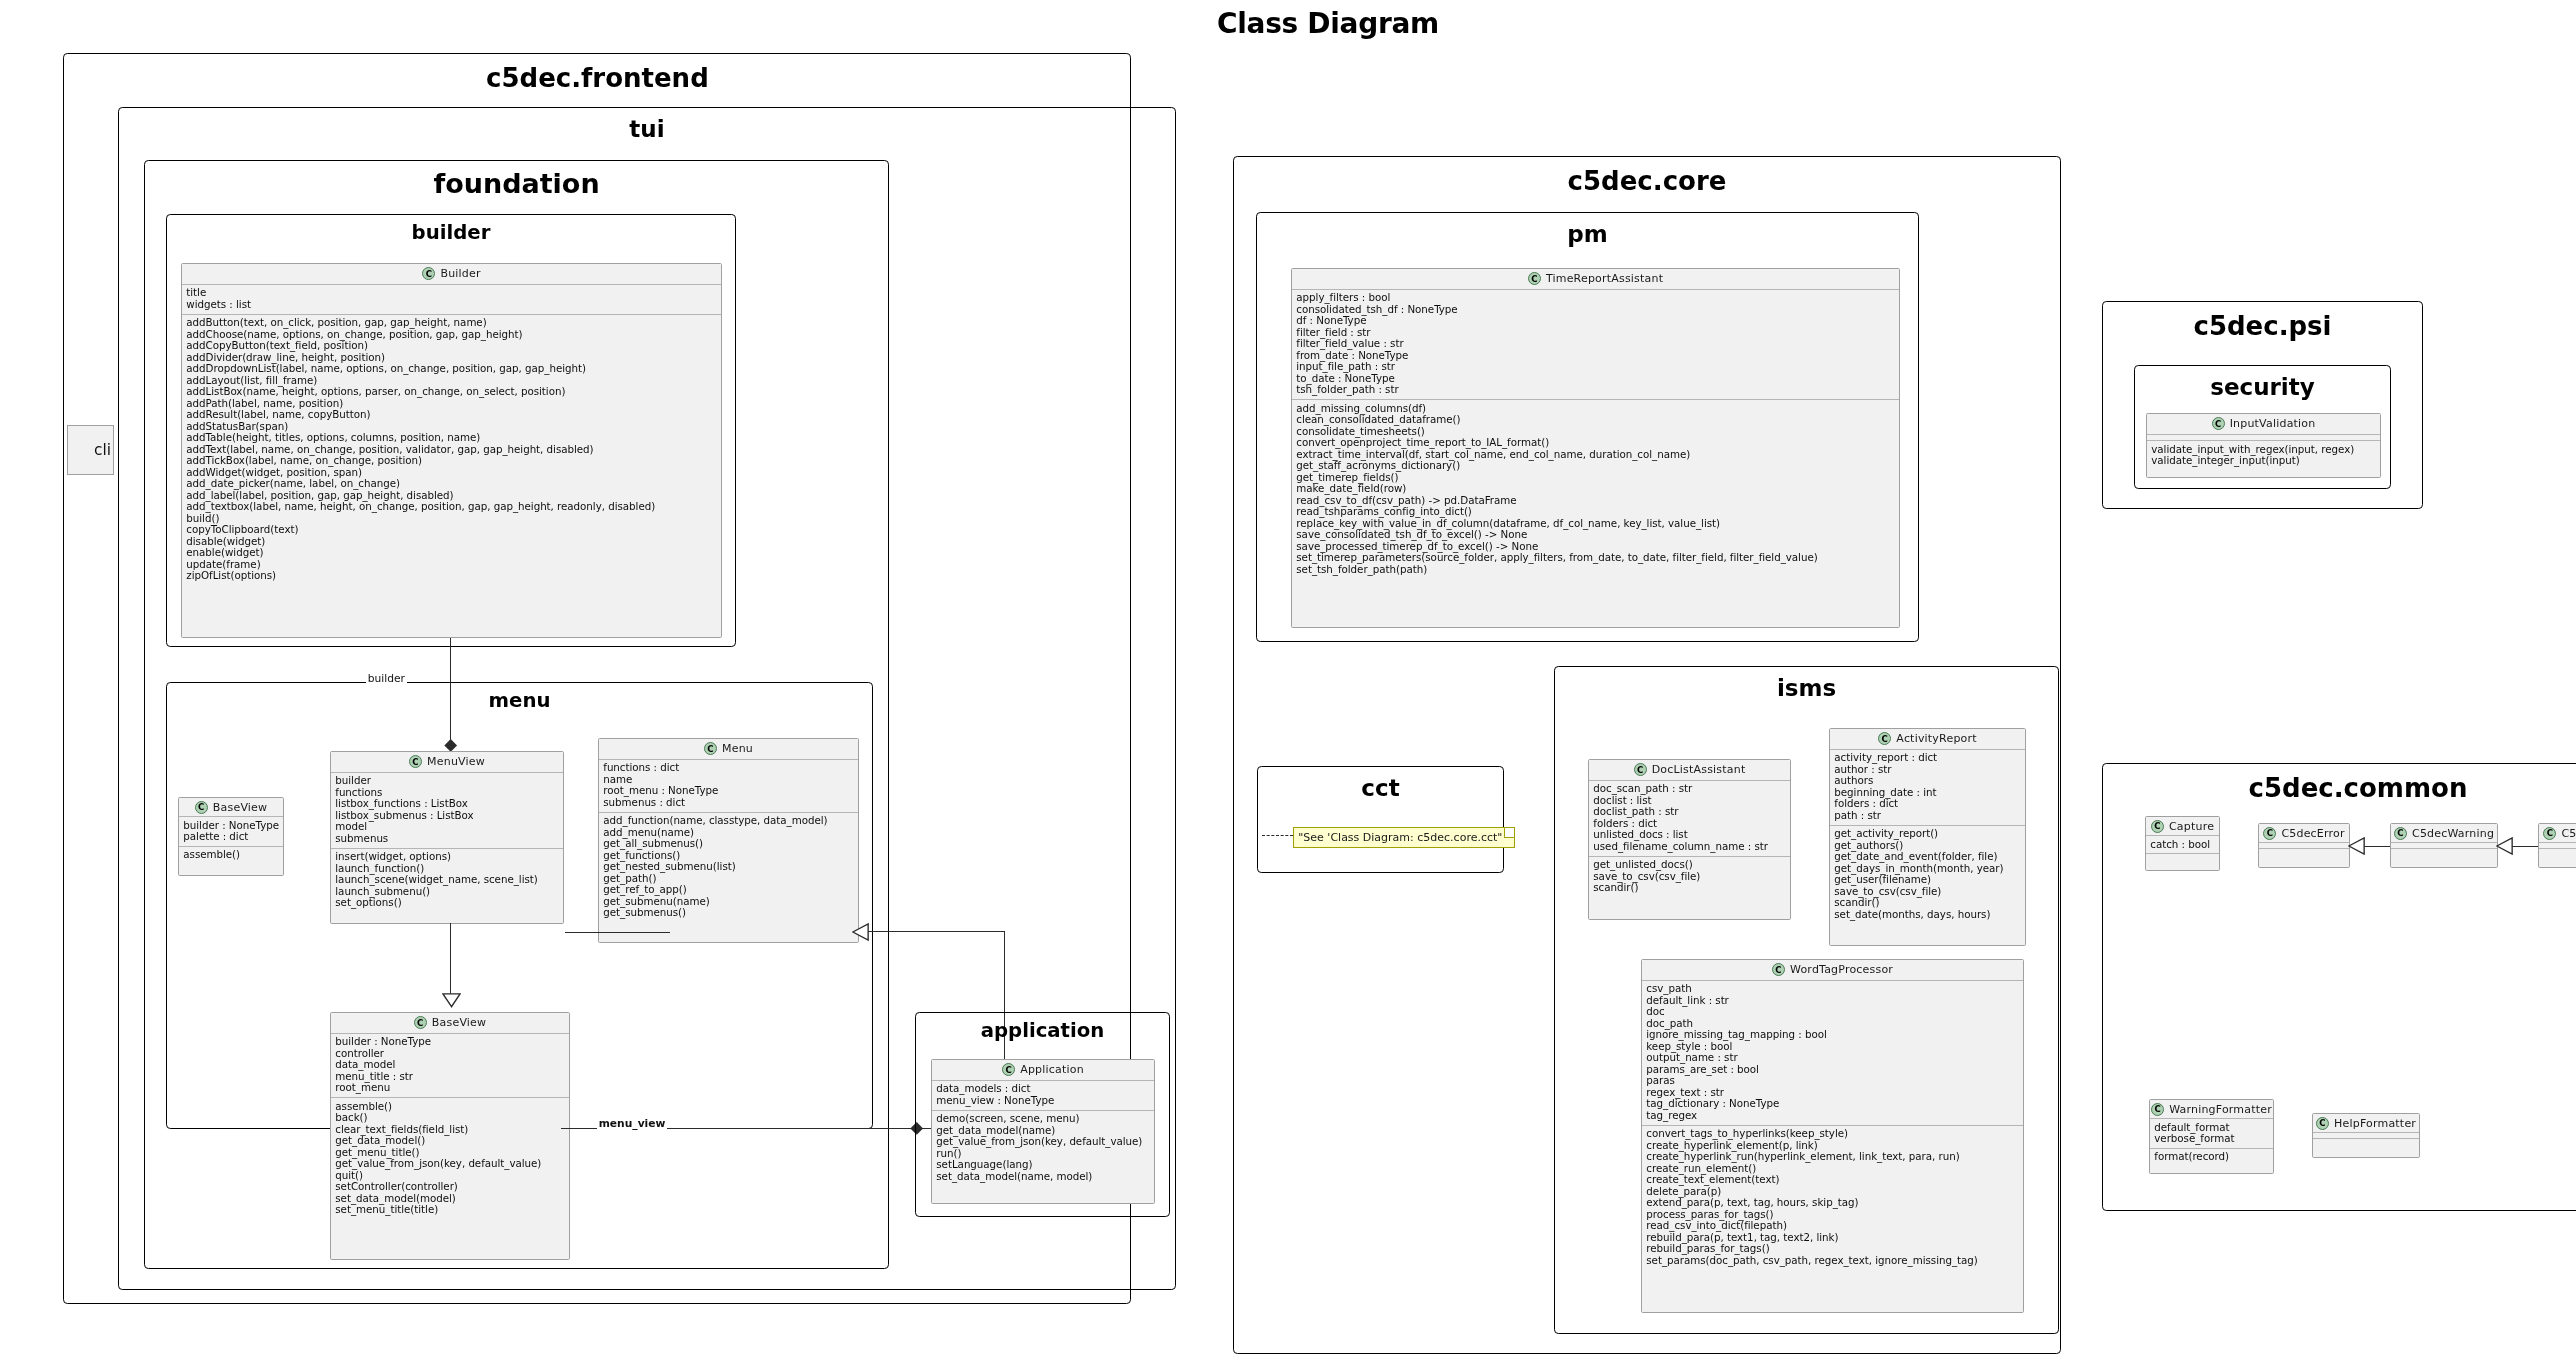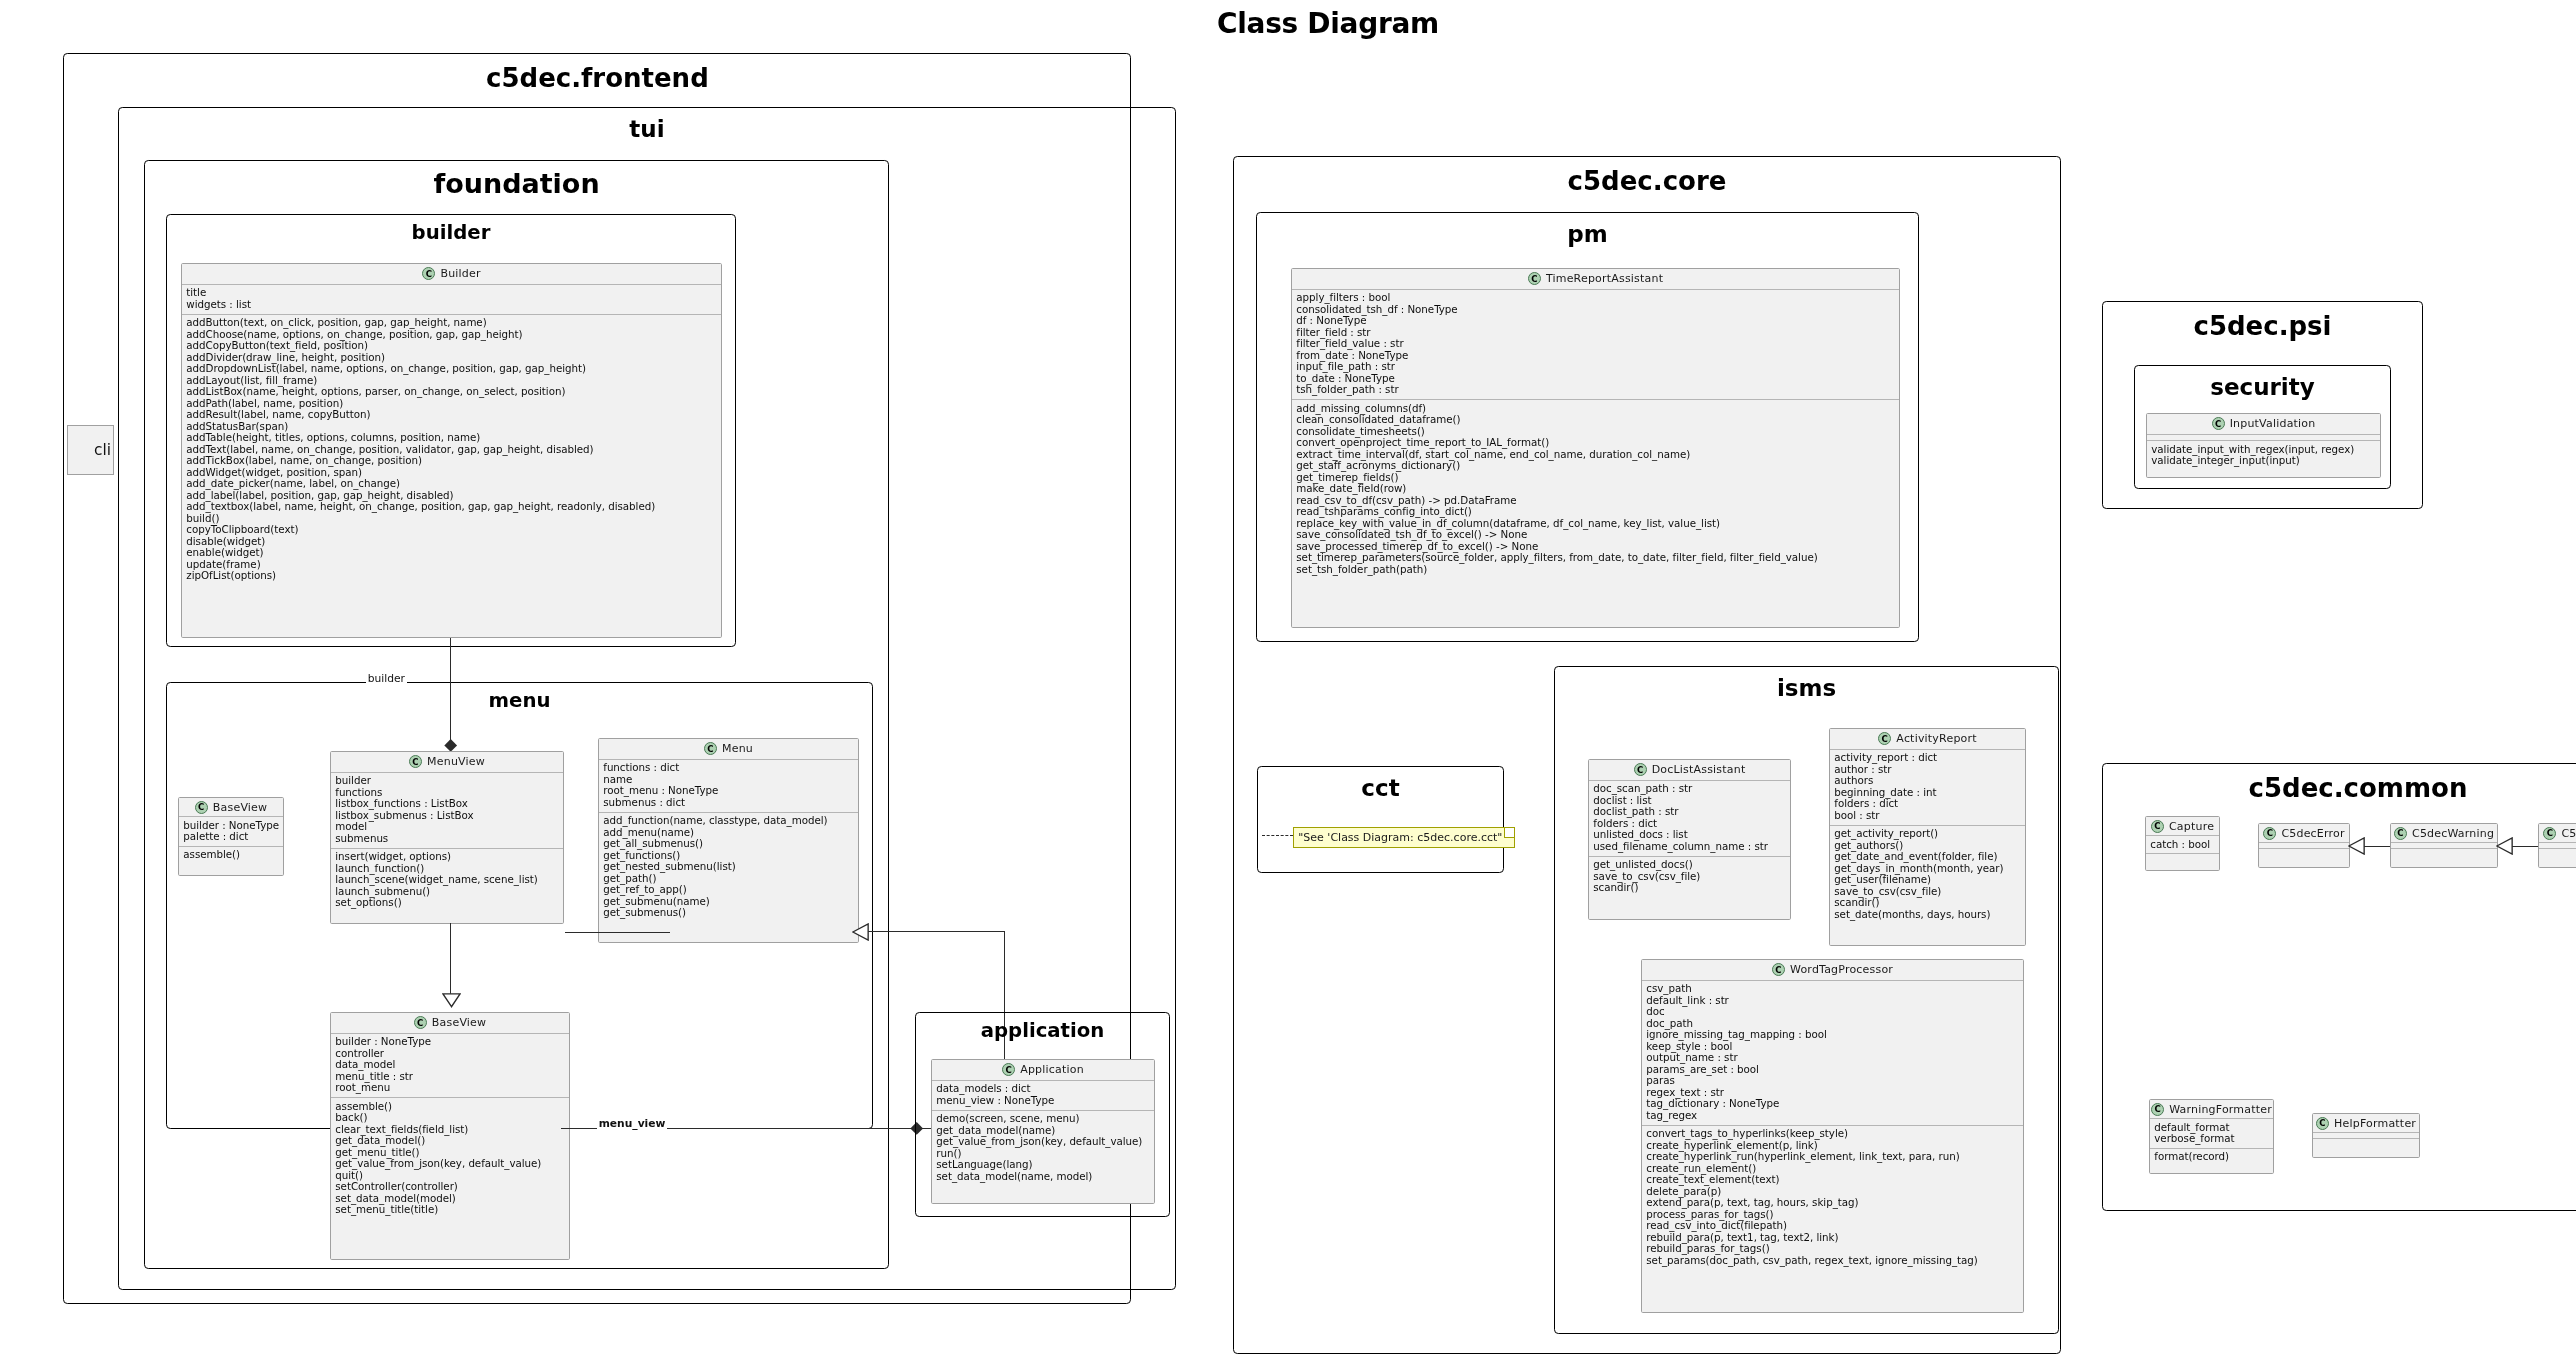--- a/index.html
+++ b/index.html
@@ -449,21 +449,21 @@
     <div class="cls-header">
       <span class="cls-stereo">C</span>
       <span class="cls-name">ActivityReport</span>
     </div>
     <div class="cls-section">
         <div class="row">activity_report : dict</div>
         <div class="row">author : str</div>
         <div class="row">authors</div>
         <div class="row">beginning_date : int</div>
         <div class="row">folders : dict</div>
-        <div class="row">bool : str</div>
+        <div class="row">path : str</div>
       </div>
     <div class="cls-section">
         <div class="row">get_activity_report()</div>
         <div class="row">get_authors()</div>
         <div class="row">get_date_and_event(folder, file)</div>
         <div class="row">get_days_in_month(month, year)</div>
         <div class="row">get_user(filename)</div>
         <div class="row">save_to_csv(csv_file)</div>
         <div class="row">scandir()</div>
         <div class="row">set_date(months, days, hours)</div>

